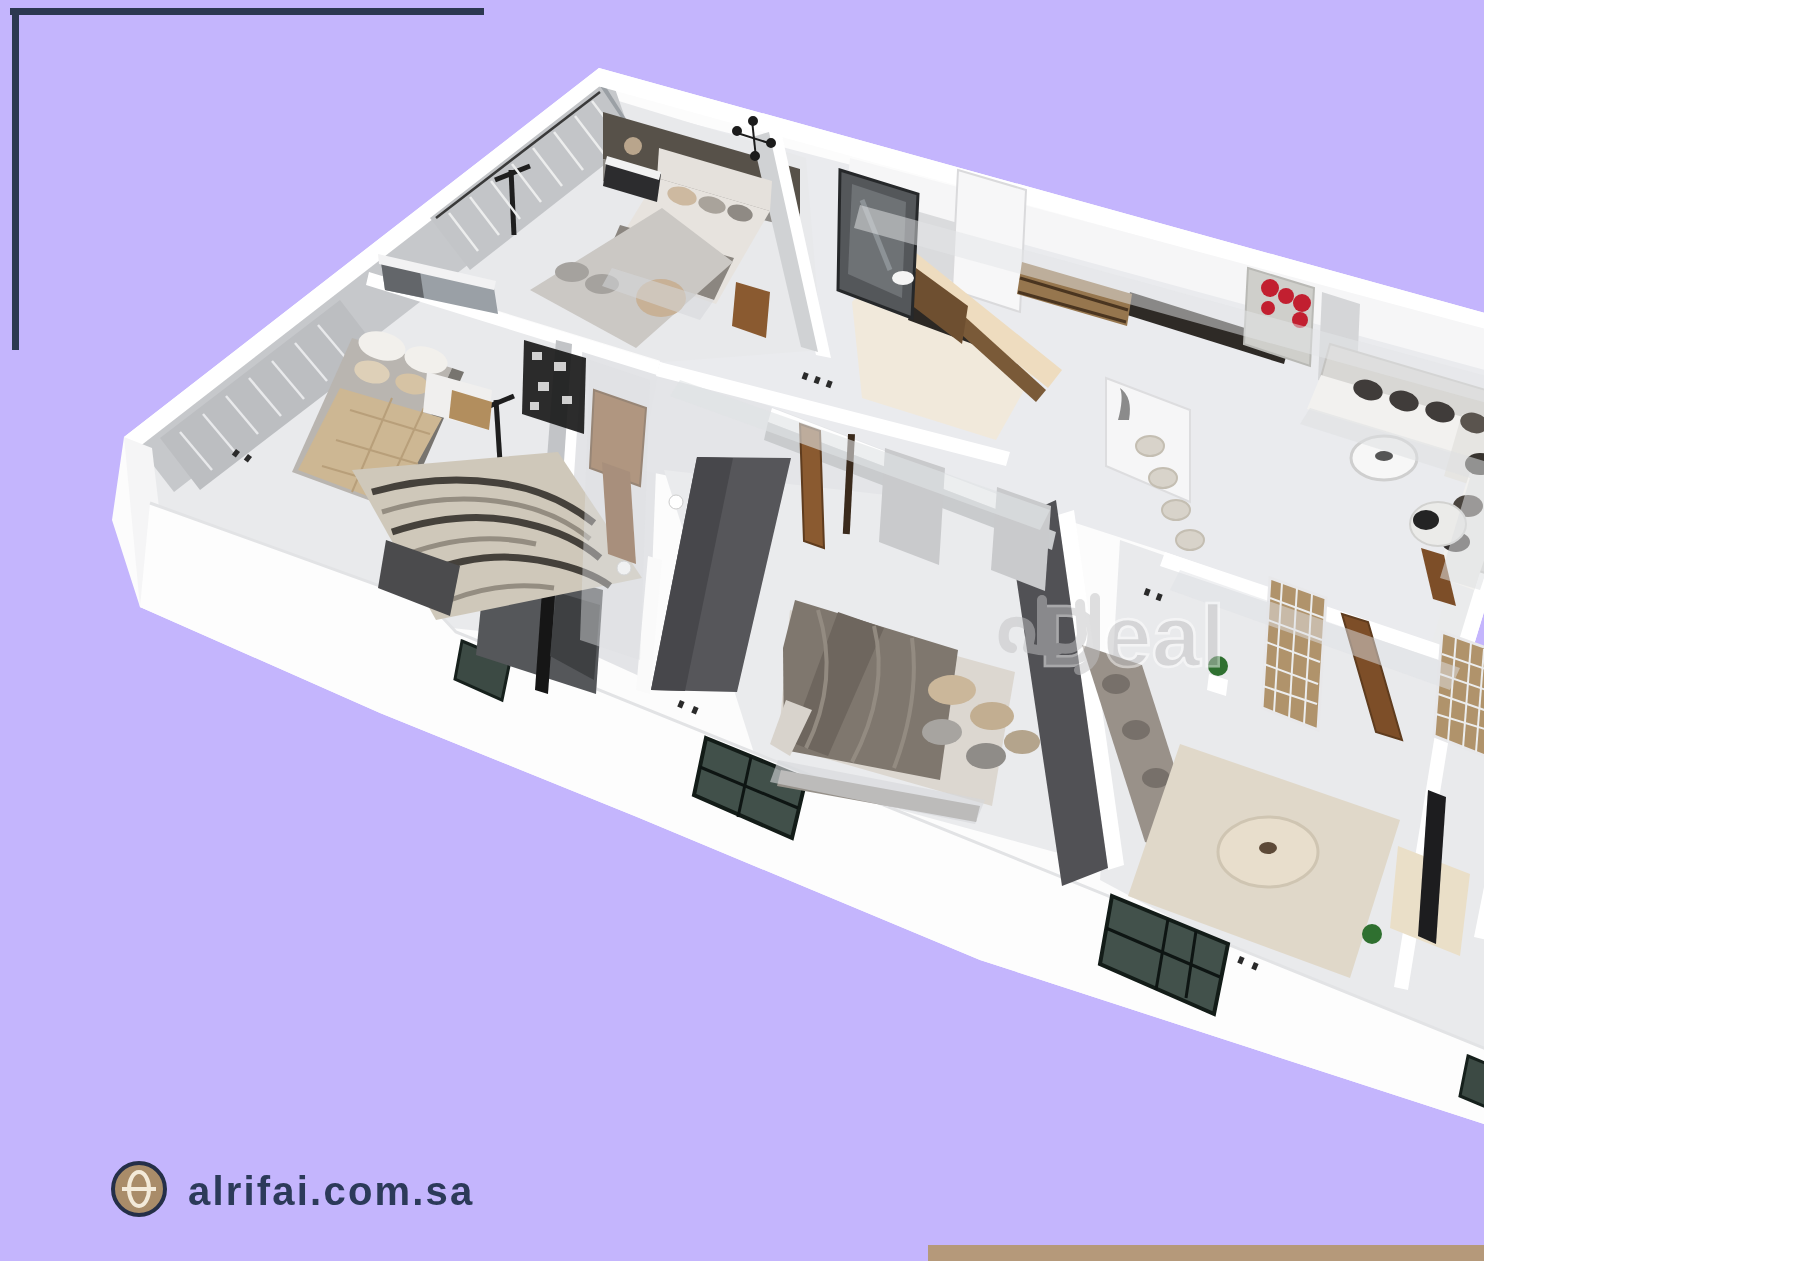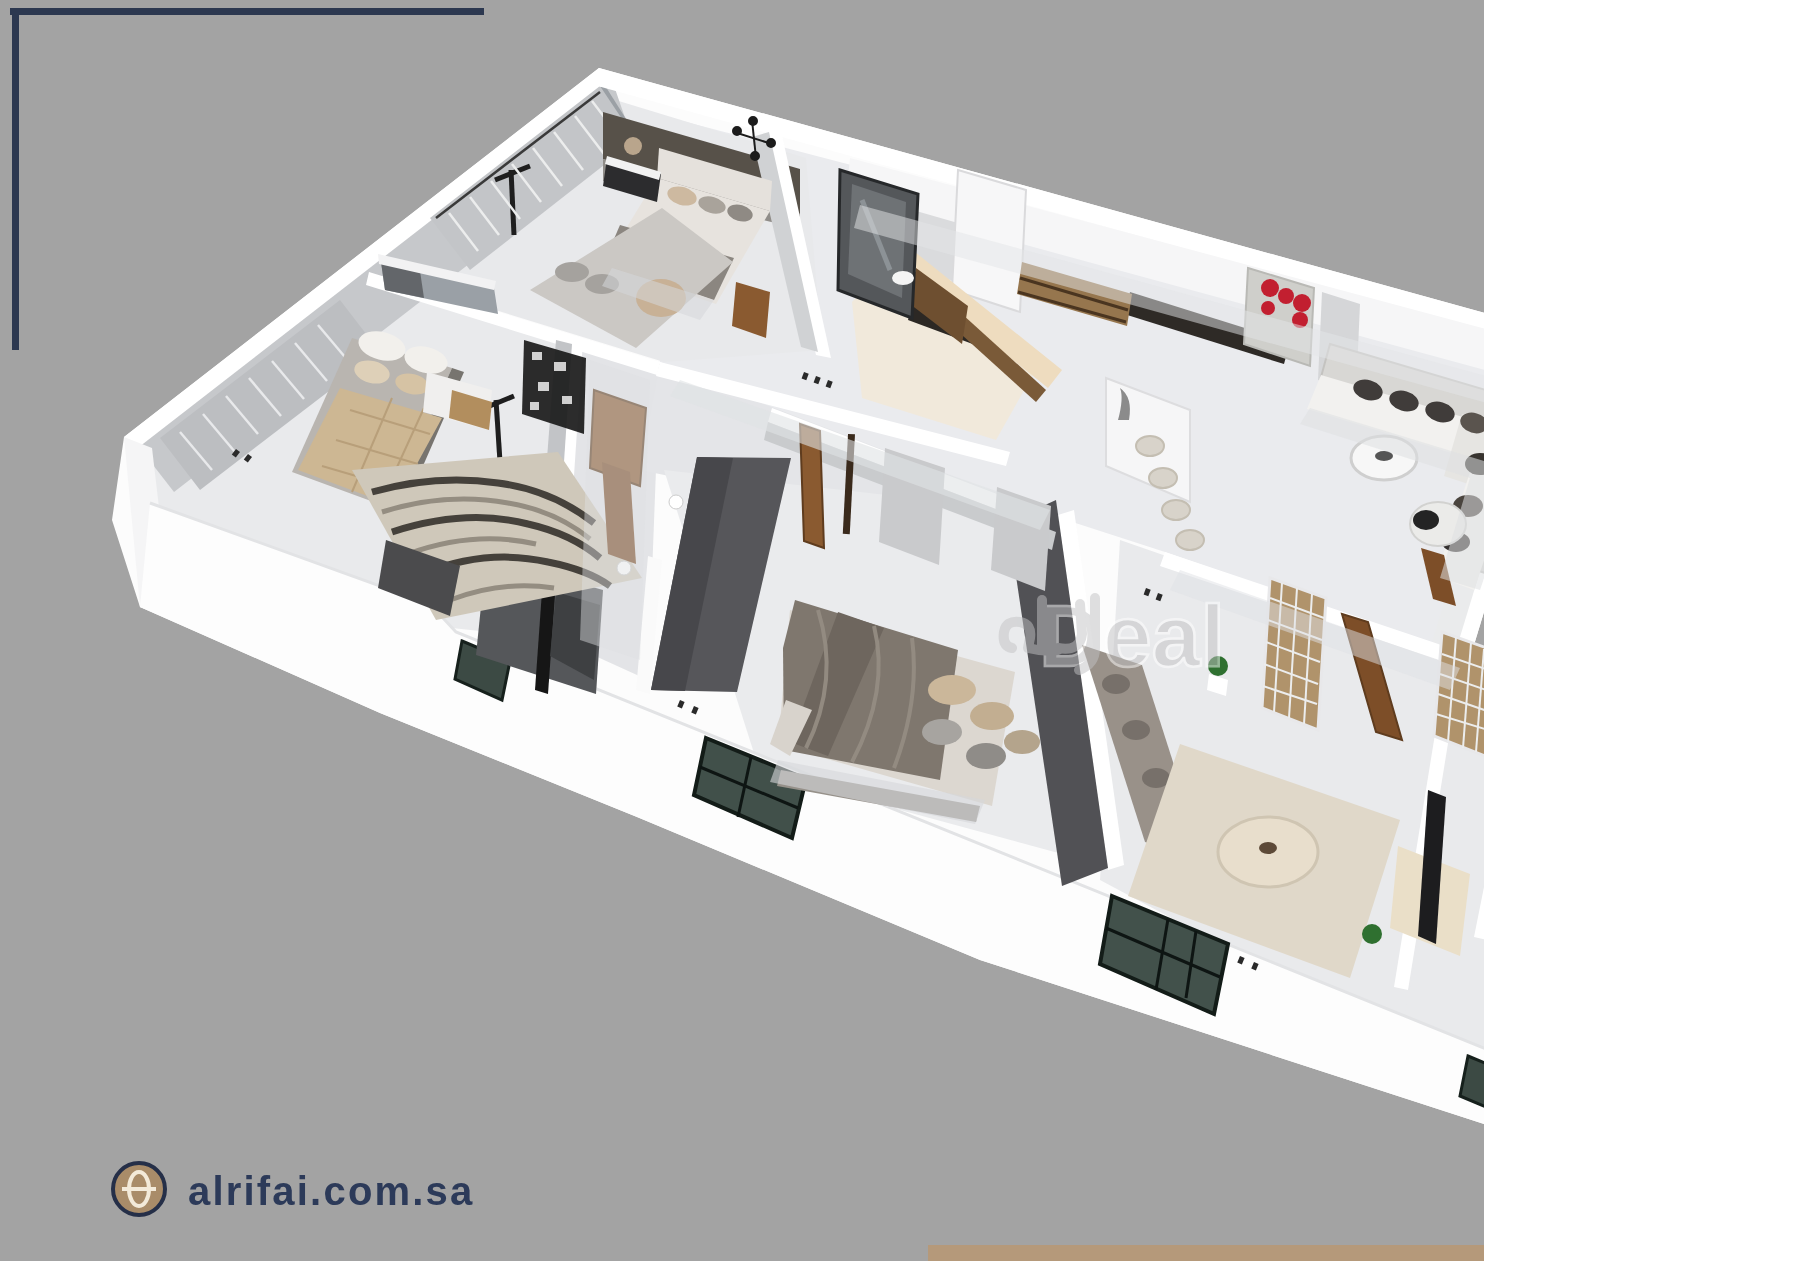--- a/index.html
+++ b/index.html
@@ -1,14 +1,14 @@
 <!DOCTYPE html>
 <html><head><meta charset="utf-8"><style>
 html,body{margin:0;padding:0;background:#ffffff;}
-#page{position:relative;width:1484px;height:1261px;overflow:hidden;background:#a3a3a3;font-family:"Liberation Sans",sans-serif;}
+#page{position:relative;width:1484px;height:1261px;overflow:hidden;background:#c4b5fd;font-family:"Liberation Sans",sans-serif;}
 </style></head>
 <body>
 <div id="page">
 <svg width="1800" height="1261" viewBox="0 0 1800 1261">
 
 <polygon points="599,68 1568,336 1470,658 1714,742 1668,952 1645,1158 1490,1126 980,960 637,817 380,713 140,607 112,520 124,437" fill="#fcfcfc"></polygon>
 
 <polygon points="640,110 1560,350 1460,655 1165,552 1060,518 772,408 660,362" fill="#eaebee"></polygon>
 
 <polygon points="599,95 806,158 822,350 664,362 372,272" fill="#e8e9eb"></polygon>

